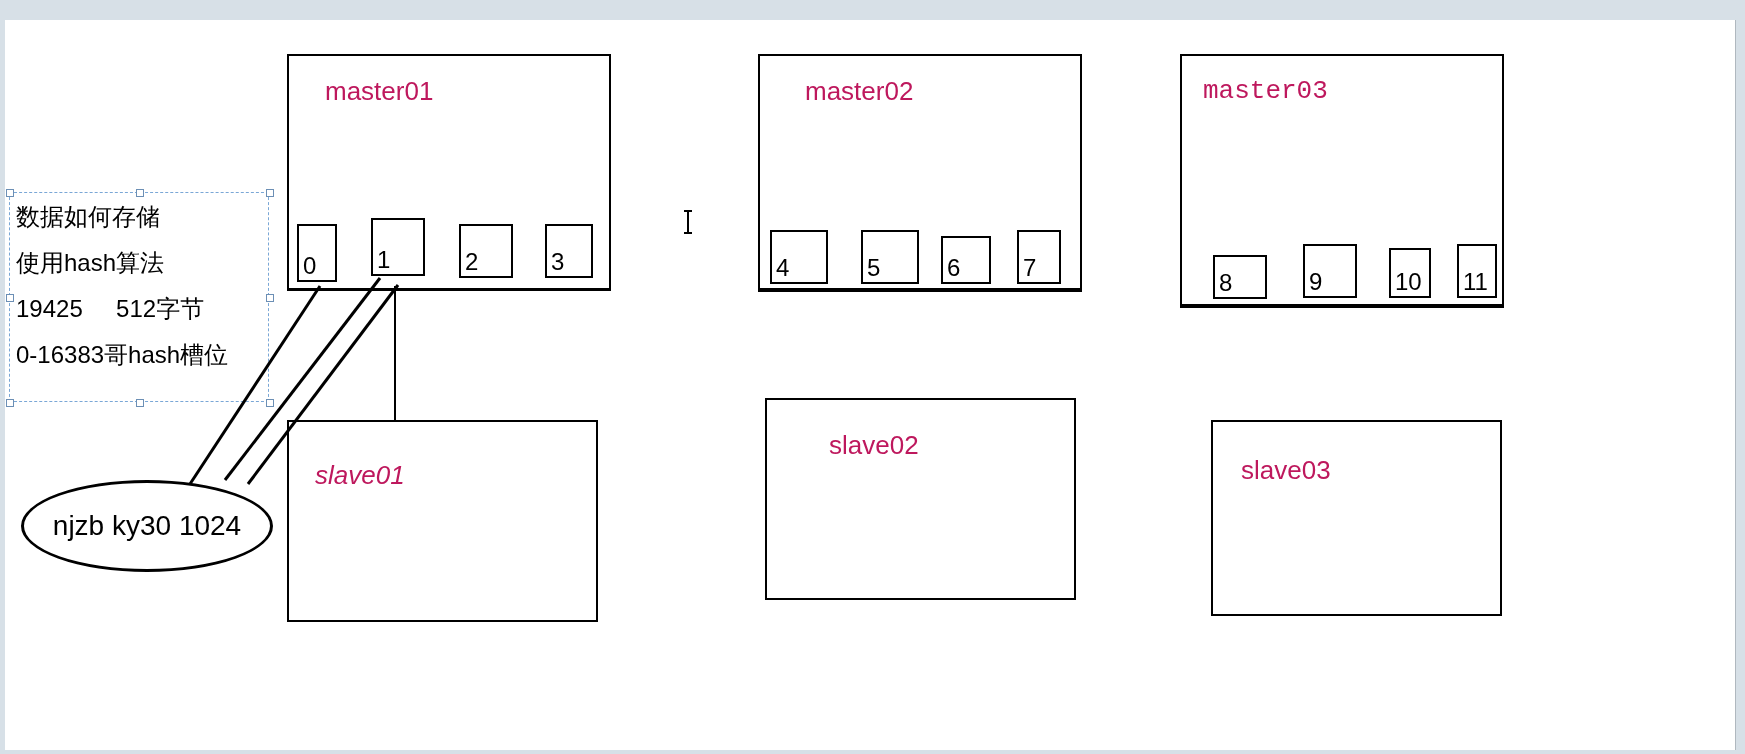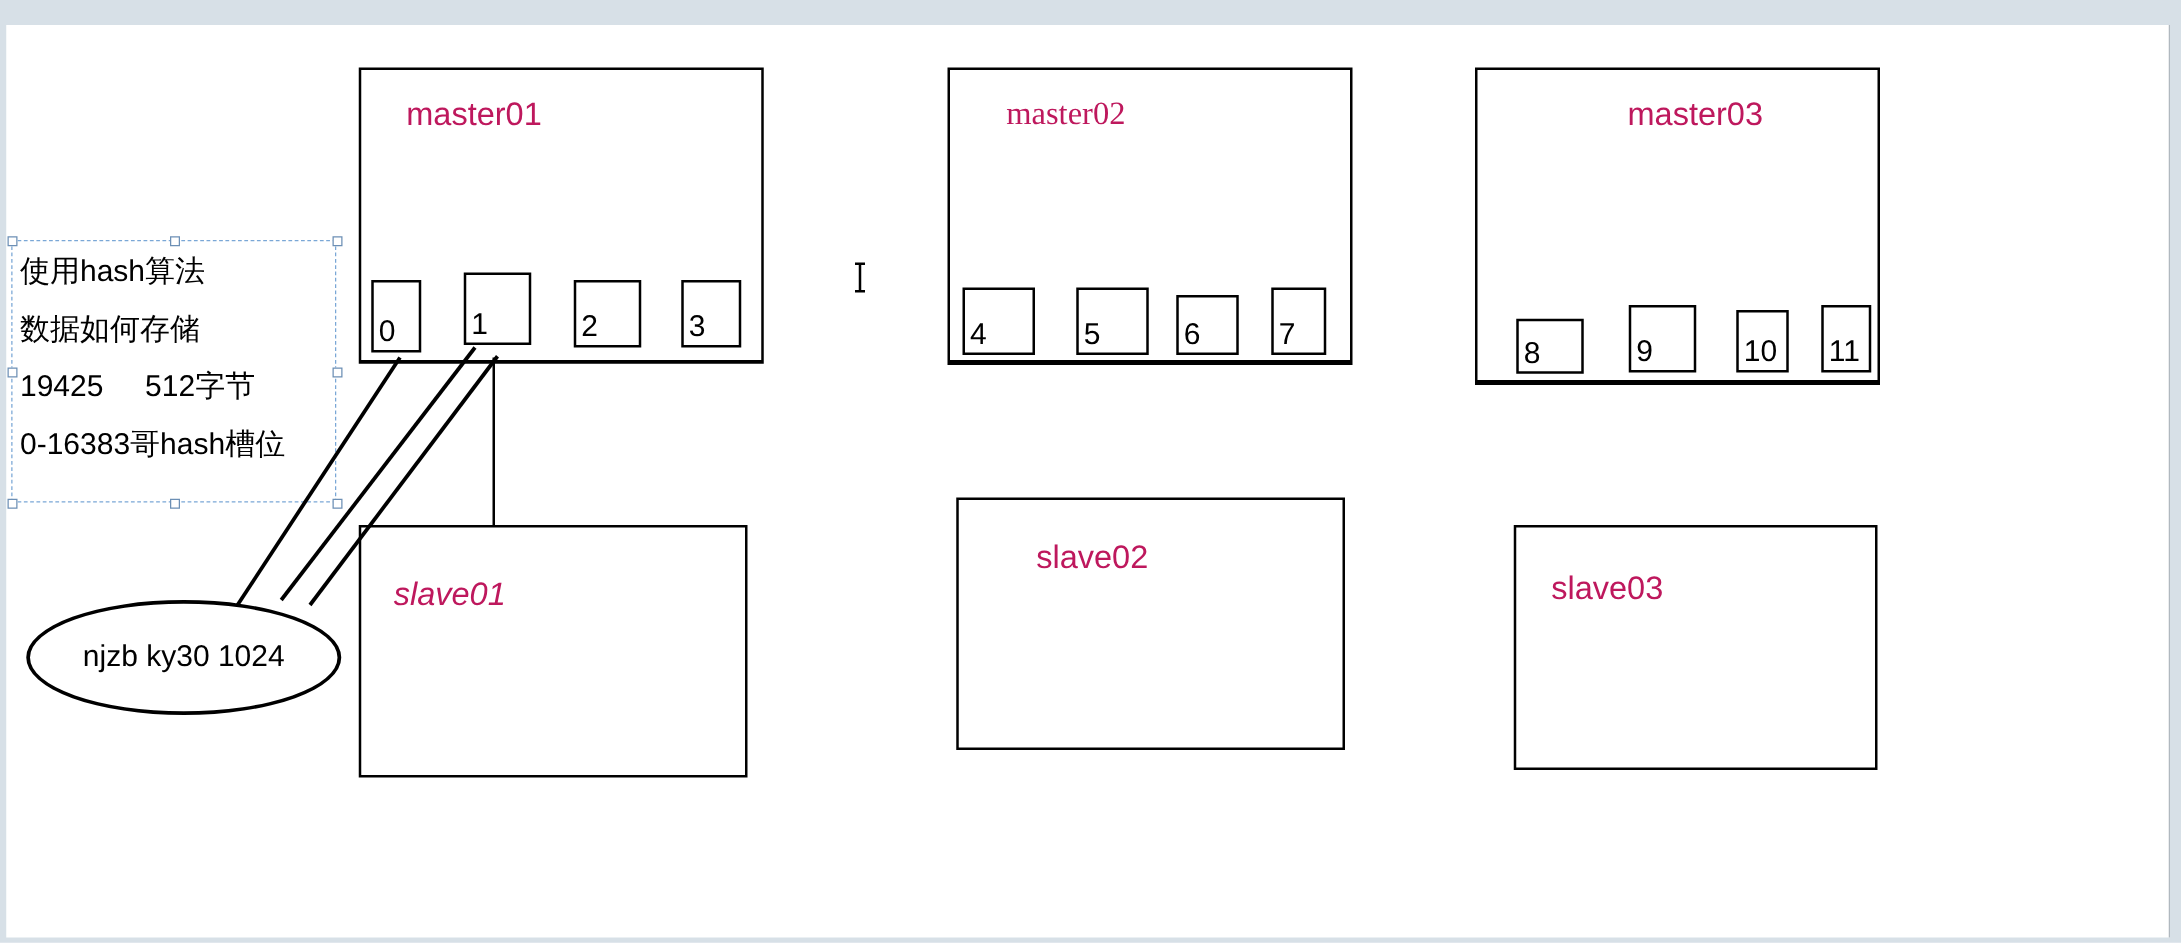--- a/index.html
+++ b/index.html
@@ -53,21 +53,21 @@
     white-space: nowrap;
   }
   .text-line:last-child { margin-bottom: 0; }
   .ellipse {
     position: absolute;
     border: 3px solid #000;
     border-radius: 50%;
     display: flex;
     align-items: center;
     justify-content: center;
-    font-size: 24px;
+    font-size: 28px;
     background: transparent;
   }
   .handle {
     position: absolute;
     width: 6px;
     height: 6px;
     border: 1px solid #6c8fb5;
     background: #fff;
   }
   .cursor-ibeam {
@@ -109,36 +109,36 @@
       <span>1</span>
     </div>
   <div class="slot" style="left:454px; top:204px; width:54px; height:54px;">
       <span>2</span>
     </div>
   <div class="slot" style="left:540px; top:204px; width:48px; height:54px;">
       <span>3</span>
     </div>
 
   <div class="box" style="left:753px; top:34px; width:320px; height:232px; border-bottom-width:4px;"></div>
-  <div class="box-label" style="left:800px; top:56px;font-family:Liberation Serif, serif;">master02</div>
+  <div class="box-label" style="left:800px; top:56px;">master02</div>
   <div class="slot" style="left:765px; top:210px; width:58px; height:54px;">
       <span>4</span>
     </div>
   <div class="slot" style="left:856px; top:210px; width:58px; height:54px;">
       <span>5</span>
     </div>
   <div class="slot" style="left:936px; top:216px; width:50px; height:48px;">
       <span>6</span>
     </div>
   <div class="slot" style="left:1012px; top:210px; width:44px; height:54px;">
       <span>7</span>
     </div>
 
   <div class="box" style="left:1175px; top:34px; width:320px; height:248px; border-bottom-width:4px;"></div>
-  <div class="box-label" style="left:1297px; top:56px;">master03</div>
+  <div class="box-label" style="left:1198px; top:56px;font-family:Liberation Mono, monospace;">master03</div>
   <div class="slot" style="left:1208px; top:235px; width:54px; height:44px;">
       <span>8</span>
     </div>
   <div class="slot" style="left:1298px; top:224px; width:54px; height:54px;">
       <span>9</span>
     </div>
   <div class="slot" style="left:1384px; top:228px; width:42px; height:50px;">
       <span>10</span>
     </div>
   <div class="slot" style="left:1452px; top:224px; width:40px; height:54px;">
@@ -148,22 +148,22 @@
   <div class="box" style="left:282px; top:400px; width:307px; height:198px;"></div>
   <div class="box-label" style="left:310px; top:440px;font-style:italic;">slave01</div>
 
   <div class="box" style="left:760px; top:378px; width:307px; height:198px;"></div>
   <div class="box-label" style="left:824px; top:410px;">slave02</div>
 
   <div class="box" style="left:1206px; top:400px; width:287px; height:192px;"></div>
   <div class="box-label" style="left:1236px; top:435px;">slave03</div>
 
   <div class="text-box" style="left:4px; top:172px; width:260px; height:210px;">
+    <div class="text-line">数据如何存储</div>
     <div class="text-line">使用hash算法</div>
-    <div class="text-line">数据如何存储</div>
     <div class="text-line">
       <span>19425</span>&nbsp;&nbsp;&nbsp;&nbsp;
       <span>512字节</span>
     </div>
     <div class="text-line">0-16383哥hash槽位</div>
   </div>
 
   <div class="handle" style="left:1px; top:169px;"></div>
   <div class="handle" style="left:131px; top:169px;"></div>
   <div class="handle" style="left:261px; top:169px;"></div>

